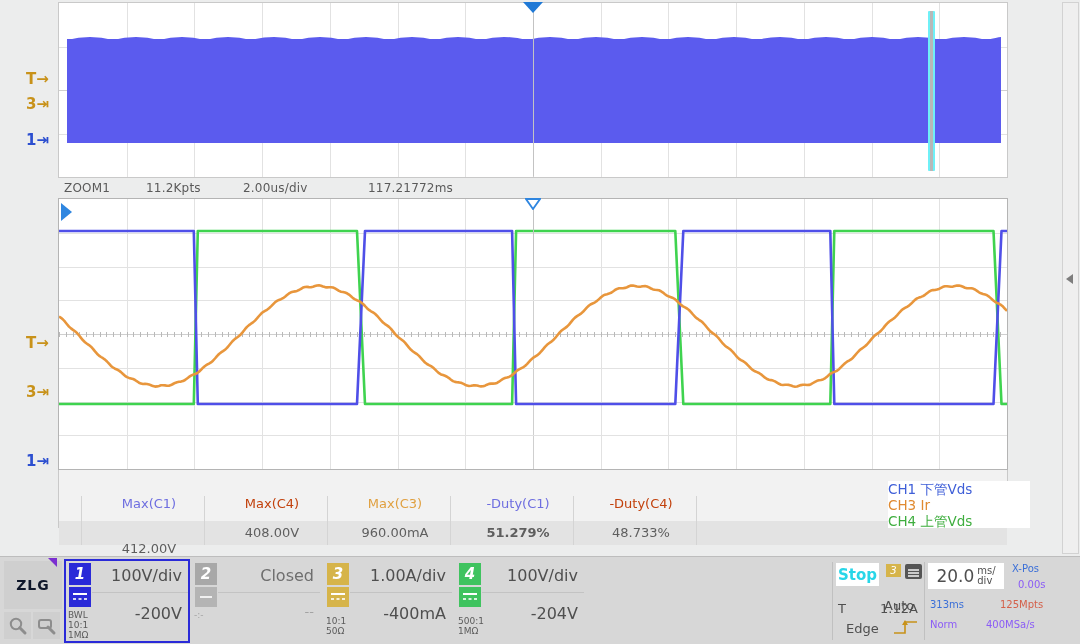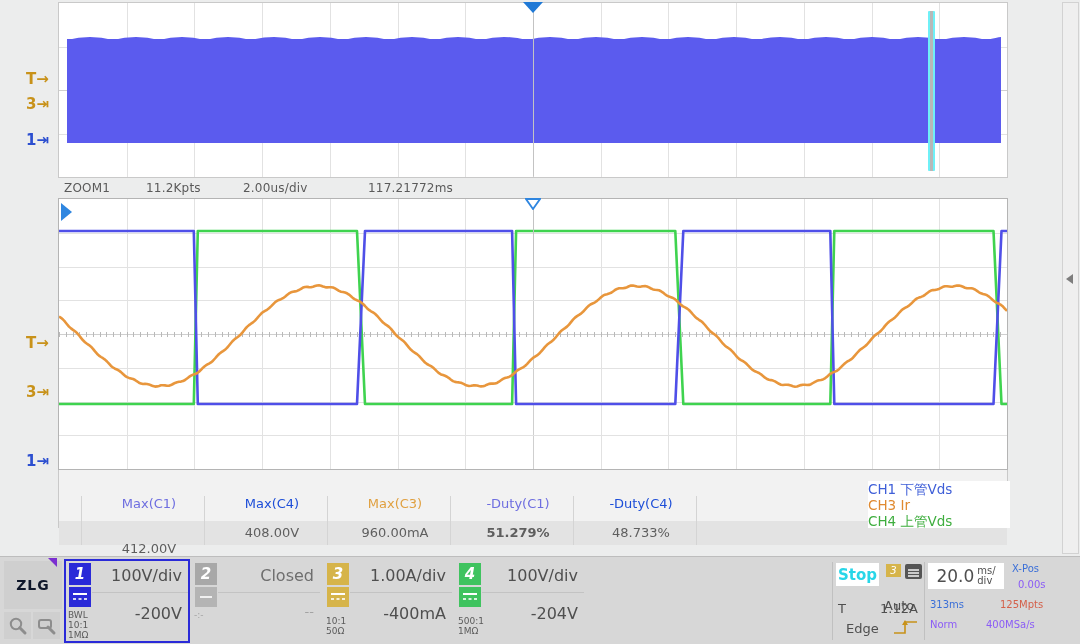--- a/index.html
+++ b/index.html
@@ -89,26 +89,26 @@
   .meas-row { position: absolute; left: 0; width: 100%; height: 25px; }
   .meas-row.labels { top: 26px; }
   .meas-row.values { top: 51px; background: #e3e3e3; height: 24px; }
   .meas-cell {
     position: absolute; width: 130px; text-align: center; font-size: 13px;
     white-space: nowrap;
   }
   .meas-sep { position: absolute; top: 26px; width: 1px; height: 49px; background: #d4d4d4; }
   .val { color: #5e5e5e; }
   .c-blue { color: #6e6ee0; }
-  .c-green { color: #1d4ed8; }
+  .c-green { color: #c2410c; }
   .c-orange { color: #e0a040; }
 
   
   .legend {
-    position: absolute; left: 868px; top: 481px; width: 142px; height: 47px;
+    position: absolute; left: 888px; top: 481px; width: 142px; height: 47px;
     font-size: 13.5px; line-height: 16px; background: #ffffff;
   }
   .legend div { white-space: nowrap; }
   .lg-1 { color: #3f5fd8; }
   .lg-3 { color: #e08a30; }
   .lg-4 { color: #3fae3f; }
 
   
   .right-panel {
     position: absolute; left: 1062px; top: 2px; width: 17px; height: 552px;

